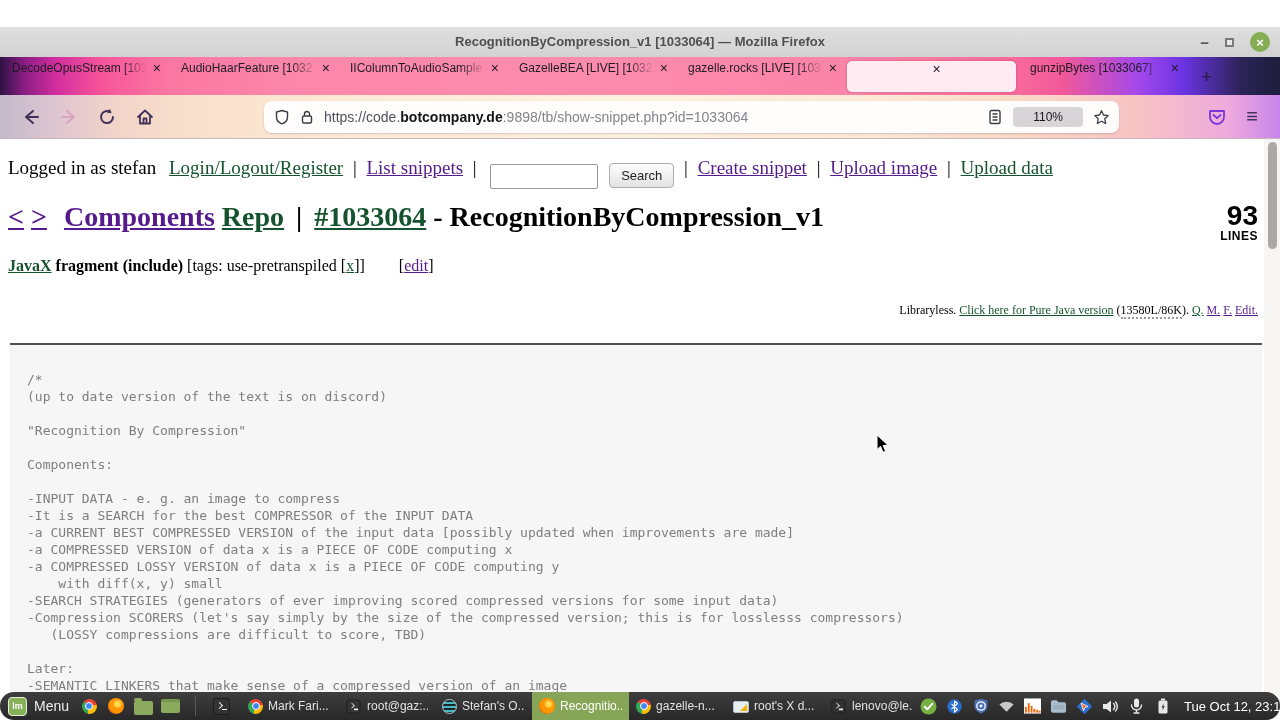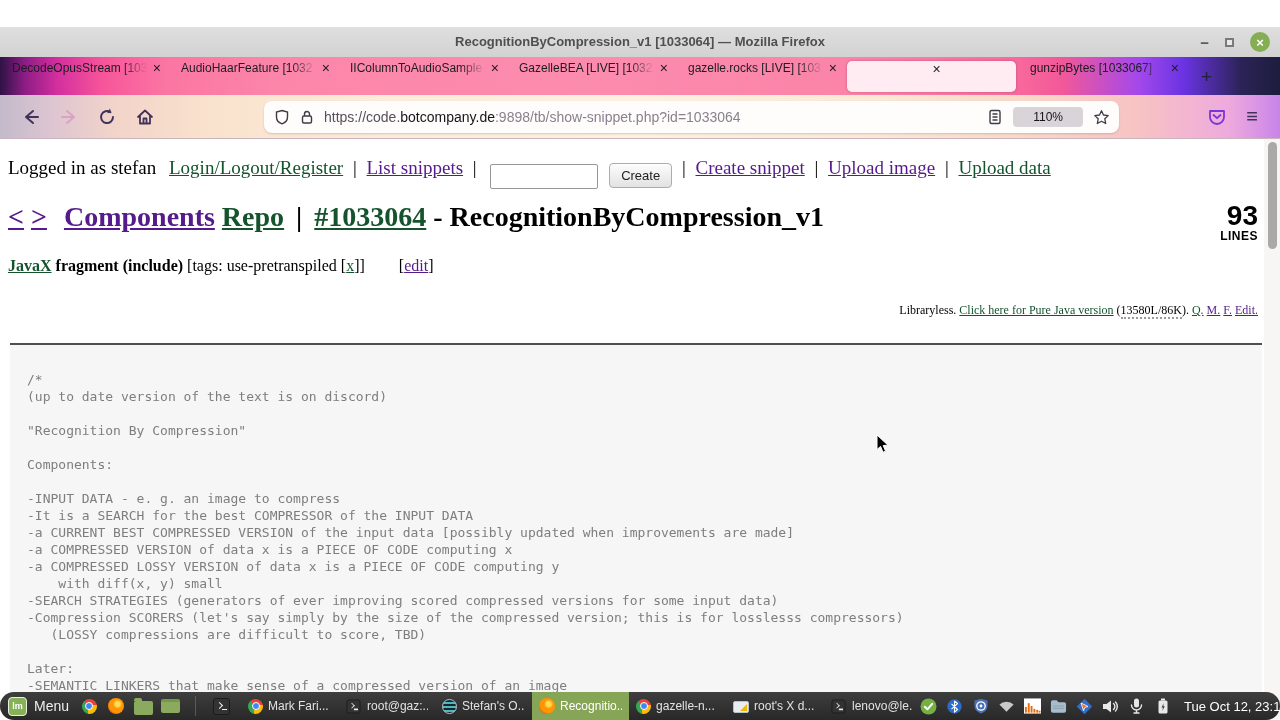--- a/index.html
+++ b/index.html
@@ -44,21 +44,21 @@
     border-bottom:1px solid #c9b4bd;
   }
   .nav-icon { width:20px; height:20px; margin:0 9px; flex:0 0 auto; }
   .nav-icon svg { display:block; }
   .urlbar {
     margin-left:100px; width:855px; height:32px; background:#fffdfb; border-radius:8px;
     display:flex; align-items:center; padding:0 10px; box-shadow:0 1px 2px rgba(120,80,90,.25);
   }
   .urlbar .small-icon { width:16px; height:16px; margin-right:9px; flex:0 0 auto; }
   .url-text { font-size:14px; white-space:nowrap; overflow:hidden; flex:1; color:#55505c; }
-  .url-domain { color:#15141a; font-weight:400; }
+  .url-domain { color:#15141a; font-weight:700; }
   .url-rest { color:#87828e; }
   .zoom-chip { background:#d8d4d8; border-radius:4px; padding:3px 20px; font-size:12px; color:#15141a; margin:0 10px; }
   .nav-right { margin-left:auto; display:flex; align-items:center; }
   .ham { font-size:20px; color:#42325a; margin:0 10px; font-weight:bold; }
 
   
   .content { position:relative; height:580px; background:#fff; font-family:"Liberation Serif", serif; overflow:hidden; }
   a.lk { text-decoration:underline; cursor:pointer; }
   .lk-b { color:#14532d; }
   .lk-p { color:#551A8B; }
@@ -246,21 +246,21 @@
 <div class="content">
 
   <div class="header-row">
     <span>Logged in as stefan</span>
     <span style="margin-left:8px;"></span>
     <a class="lk lk-b">Login/Logout/Register</a>
     <span class="sep">|</span>
     <a class="lk lk-p">List snippets</a>
     <span class="sep">|</span>
     <input class="search-input" type="text" style="">
-    <button class="search-btn">Create</button>
+    <button class="search-btn">Search</button>
     <span class="sep">|</span>
     <a class="lk lk-p">Create snippet</a>
     <span class="sep">|</span>
     <a class="lk lk-p">Upload image</a>
     <span class="sep">|</span>
     <a class="lk lk-b">Upload data</a>
   </div>
 
   <div class="breadcrumb-row">
     <a class="lk lk-p">&lt;</a>

